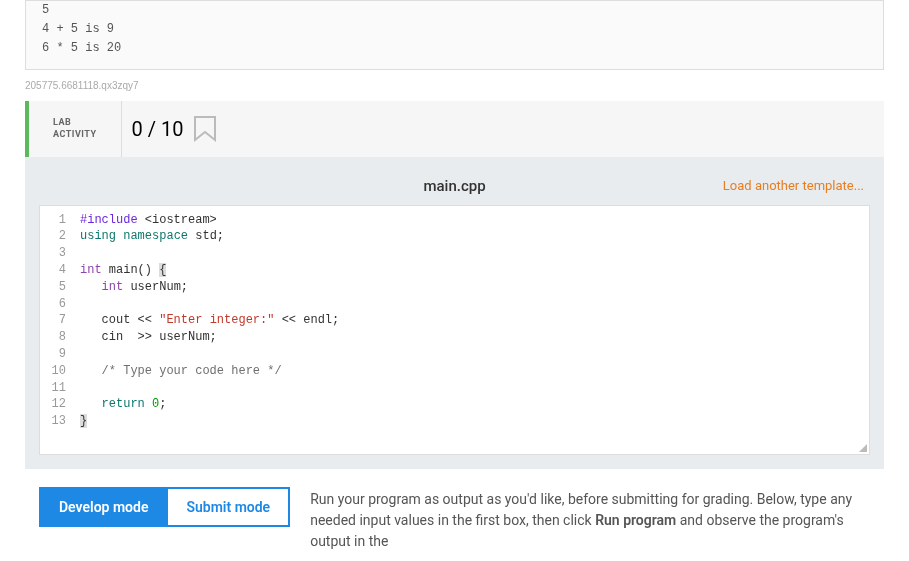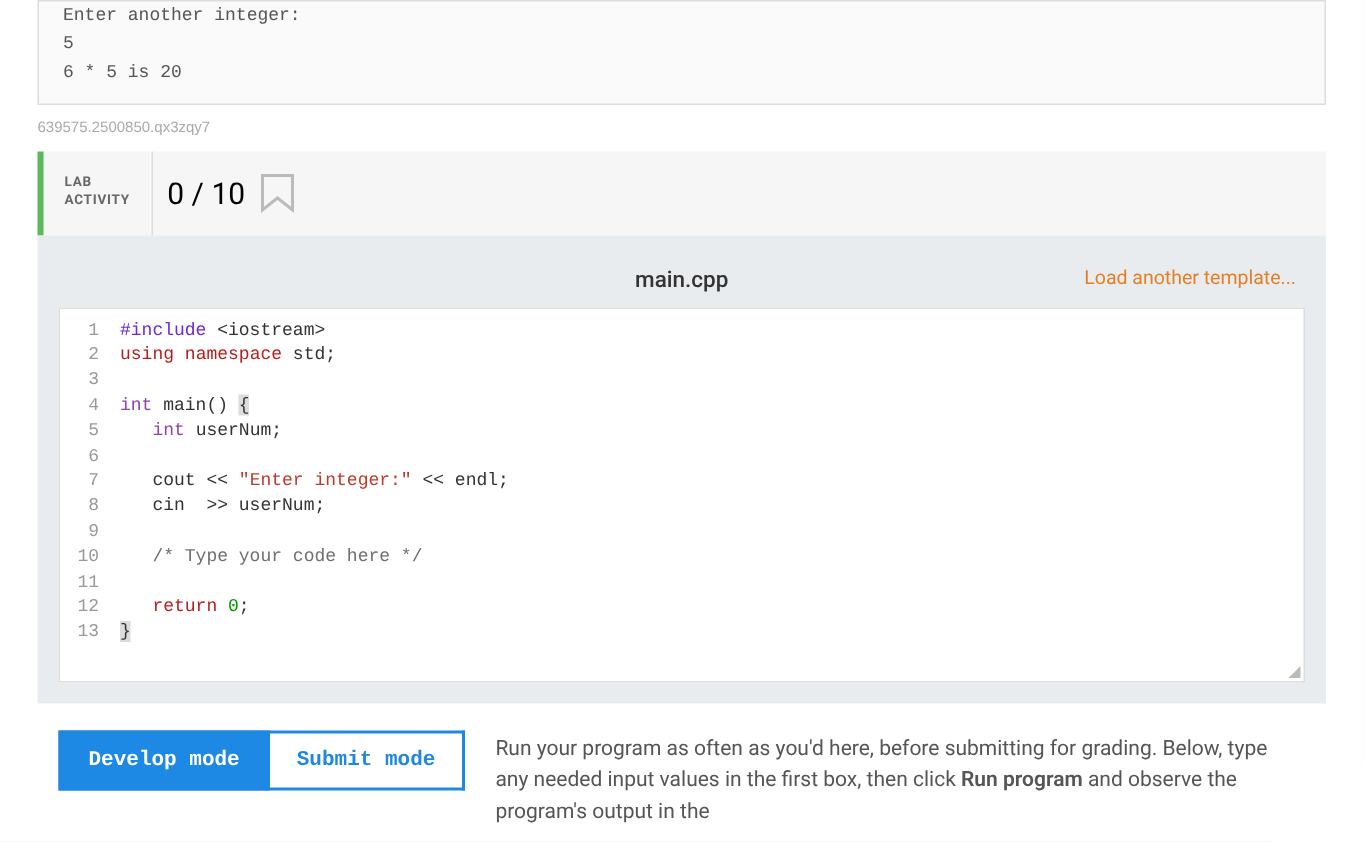--- a/index.html
+++ b/index.html
@@ -1,61 +1,61 @@
 <!DOCTYPE html>
 <html><head>
 <meta charset="utf-8">
 <style>
 * { margin: 0; padding: 0; box-sizing: border-box; }
 body { font-family: -apple-system, BlinkMacSystemFont, "Segoe UI", Roboto, Helvetica, Arial, sans-serif; font-size: 14px; color: #333; background: #fff; width: 909px; }
 .output-box { border: 1px solid #ddd; background: #fafafa; margin: 0 25px 10px 25px; padding: 0 16px 10px 16px; font-family: "Consolas","Courier New",monospace; font-size: 12px; color: #555; line-height: 1.6; }
 .watermark { font-size: 10px; color: #aaa; margin: 5px 25px 10px 25px; font-family: Arial, sans-serif; }
 .lab-card { margin: 0 25px 0 25px; }
 .lab-header { display: flex; align-items: center; border-left: 4px solid #5cb85c; background: #f6f6f6; height: 56px; }
-.lab-badge { display: flex; flex-direction: column; justify-content: center; padding: 0 14px; border-right: 1px solid #ddd; height: 100%; }
+.lab-badge { display: flex; flex-direction: column; justify-content: center; padding: 0 24px; border-right: 1px solid #ddd; height: 100%; }
 .lab-badge span { font-size: 9px; font-weight: bold; color: #666; letter-spacing: 0.5px; line-height: 1.3; }
 .lab-title { flex: 1; padding: 0 16px; font-size: 15px; color: #555; }
 .lab-score { padding: 0 10px; font-size: 20px; color: #000000; text-align: right; }
 .bookmark { width: 24px; height: 28px; margin-right: 16px; }
 .bookmark svg { width: 100%; height: 100%; }
 .editor-area { background: #e9ecef; padding: 14px; }
 .editor-topbar { display: flex; align-items: center; justify-content: center; position: relative; padding: 6px 0 10px 0; }
 .filename { font-size: 15px; color: #333; font-weight: 500; }
 .load-template { position: absolute; right: 6px; color: #e67e22; font-size: 13px; cursor: pointer; }
 .code-box { background: #fff; border: 1px solid #ddd; font-family: "Consolas","Courier New",monospace; font-size: 12px; line-height: 1.4; display: flex; min-height: 250px; position: relative; }
 .gutters { background: #fff; color: #999; text-align: right; padding: 6px 6px 6px 10px; user-select: none; }
 .gutters div { min-width: 16px; }
 .code-lines { padding: 6px 8px; flex: 1; white-space: pre; color: #333; }
-.kw { color: #b91c1c; }
+.kw { color: #0f766e; }
 .type { color: #8e44ad; }
 .str { color: #c0392b; }
 .num { color: #009900; }
 .cmt { color: #6f6f6f; }
 .pre { color: #6d28d9; }
 .paren-hl { background: #dcdcdc; }
 .resize-handle { position: absolute; bottom: 2px; right: 2px; width: 12px; height: 12px; }
 .resize-handle::before { content: ""; position: absolute; right: 0; bottom: 0; width: 0; height: 0; border-left: 8px solid transparent; border-bottom: 8px solid #bbb; }
 .mode-row { display: flex; align-items: flex-start; padding: 18px 14px 0 14px; gap: 20px; }
 .mode-btns { display: flex; }
-.mode-btn { padding: 10px 18px; font-size: 14px; font-weight: 600; border: 2px solid #1e88e5; cursor: pointer; white-space: nowrap; font-family: Liberation Mono, monospace; }
+.mode-btn { padding: 10px 18px; font-size: 14px; font-weight: 600; border: 2px solid #1e88e5; cursor: pointer; white-space: nowrap; }
 .mode-btn.active { background: #1e88e5; color: #fff; }
 .mode-btn.inactive { background: #fff; color: #1e88e5; border-left: none; }
 .mode-desc { font-size: 14px; color: #555; line-height: 1.5; padding-top: 2px; }
 .mode-desc b { font-weight: 600; }
 </style>
 </head>
 <body>
 
 <div class="output-box">
-  <div>Enter another integer:</div>
   <div>5</div>
+  <div>4 + 5 is 9</div>
   <div>6 * 5 is 20</div>
 </div>
 
-<div class="watermark">639575.2500850.qx3zqy7</div>
+<div class="watermark">205775.6681118.qx3zqy7</div>
 
 <div class="lab-card">
   <div class="lab-header">
     <div class="lab-badge">
       <span>LAB</span>
       <span>ACTIVITY</span>
     </div>
     <div class="lab-score">0 / 10</div>
     <div class="bookmark">
       <svg viewBox="0 0 24 28">
@@ -102,16 +102,16 @@
       <div class="resize-handle"></div>
     </div>
   </div>
 
   <div class="mode-row">
     <div class="mode-btns">
       <div class="mode-btn active">Develop mode</div>
       <div class="mode-btn inactive">Submit mode</div>
     </div>
     <div class="mode-desc">
-      <span>Run your program as often as you'd here, before submitting for grading. Below, type any needed input values in the first box, then click </span><b>Run program</b><span> and observe the program's output in the</span>
+      <span>Run your program as output as you'd like, before submitting for grading. Below, type any needed input values in the first box, then click </span><b>Run program</b><span> and observe the program's output in the</span>
     </div>
   </div>
 </div>
 
 </body></html>

